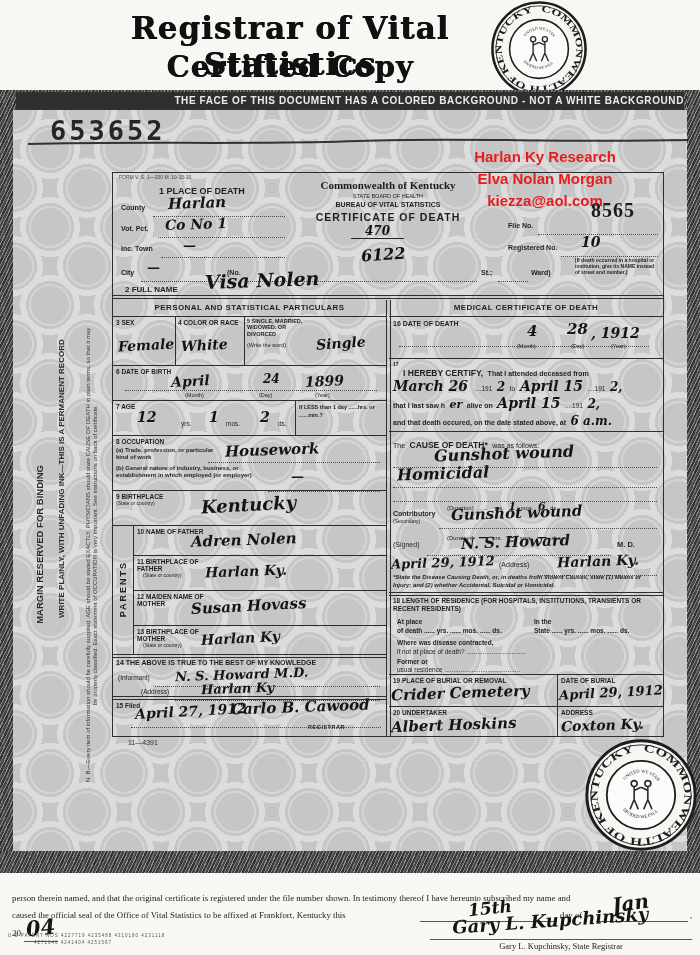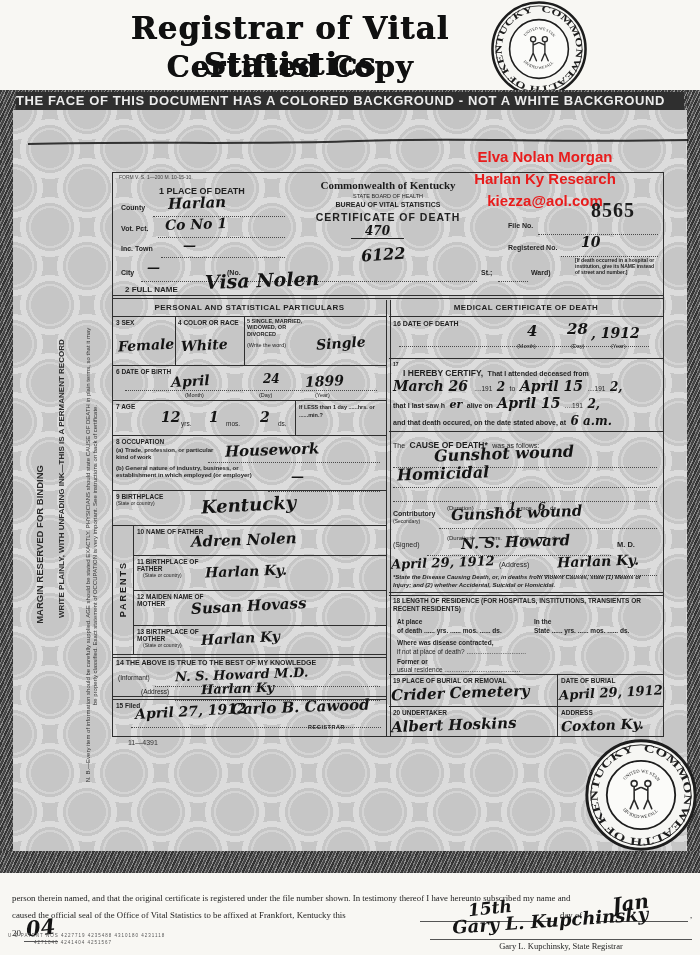--- a/index.html
+++ b/index.html
@@ -13,22 +13,22 @@
   .dot{border-bottom:1px dotted #4a4a4a;height:9px}
   .hl{border-top:1px solid #2e2e2e;height:0}
   .vl{border-left:1px solid #2e2e2e;width:0}
   .dbl{height:2px;border-top:1px solid #2e2e2e;border-bottom:1px solid #2e2e2e}
   .rope{background:repeating-linear-gradient(115deg,#343434 0 2px,#7d7d7d 2px 3px,#454545 3px 5px,#909090 5px 6px)}
   .wm{background-color:#c6c6c6;
       background-image:
         radial-gradient(circle at 37px 39px,transparent 0 19px,#d4d4d4 19px 21px,transparent 21px 24px,#dcdcdc 24px 30px,transparent 30px),
         radial-gradient(circle at 37px 39px,transparent 0 19px,#d4d4d4 19px 21px,transparent 21px 24px,#dcdcdc 24px 30px,transparent 30px);
       background-size:74px 78px,74px 78px;background-position:0 0,37px 39px}
-  .banner{background:#2f2f2f;color:#ececec;font-weight:bold;font-size:13px;letter-spacing:.6px;
-          text-align:left;line-height:18px;font-family:"Liberation Sans",sans-serif}
+  .banner{background:#2f2f2f;color:#ececec;font-weight:bold;font-size:10px;letter-spacing:.6px;
+          text-align:right;line-height:18px;font-family:"Liberation Sans",sans-serif}
   .rot{transform:rotate(-90deg)}
   .fl{white-space:nowrap}
   .blackletter{font-family:"DejaVu Serif",serif;font-weight:bold;color:#101010;letter-spacing:1px;
                text-shadow:.6px 0 0 #101010}
   .form{position:absolute;left:112px;top:172px;width:550px;height:563px;border:1px solid #2e2e2e}
   .redtxt{color:#e81c1c;font-weight:bold;font-family:"Liberation Sans",sans-serif;text-align:center;line-height:22px}
 </style>
 </head>
 <body>
 
@@ -63,28 +63,29 @@
     </g>
   </svg>
 
   <div class="a rope" style="left:0;top:90px;width:700px;height:21px"></div>
   <div class="a rope" style="left:0;top:90px;width:13px;height:783px"></div>
   <div class="a rope" style="left:687px;top:90px;width:13px;height:783px"></div>
   <div class="a banner" style="left:16px;top:92px;width:668px;height:18px">THE FACE OF THIS DOCUMENT HAS A COLORED BACKGROUND - NOT A WHITE BACKGROUND</div>
 
   <div class="a wm" style="left:13px;top:110px;width:674px;height:743px"></div>
 
+  <div class="a" style="left:50px;top:115px;font-size:27px;font-weight:bold;letter-spacing:3px;color:#262626;font-family:'DejaVu Sans Mono',monospace">653652</div>
 
   <svg class="a" style="left:28px;top:136px" width="660" height="12" viewBox="0 0 660 12">
     <path d="M0,8 C120,5 220,9 330,5 S520,7 660,4" fill="none" stroke="#181818" stroke-width="2" opacity="0.85"></path>
   </svg>
 
   <div class="a redtxt" style="left:430px;top:146px;width:230px;font-size:15px">
+    <div>Harlan Ky Research</div>
     <div>Elva Nolan Morgan</div>
-    <div>Harlan Ky Research</div>
     <div>kiezza@aol.com</div>
   </div>
 
   <div class="a rot lbl" style="left:-138px;top:548px;width:460px;font-size:6px;font-weight:normal;color:#333;text-align:center;line-height:7px">N. B.—Every item of information should be carefully supplied.  AGE should be stated EXACTLY.  PHYSICIANS should state CAUSE OF DEATH in plain terms, so that it may be properly classified.  Exact statement of OCCUPATION is very important.  See instructions on back of certificate.</div>
   <div class="a rot lbl" style="left:-138px;top:474px;width:400px;font-size:8px;text-align:center;color:#2c2c2c">WRITE PLAINLY, WITH UNFADING INK—THIS IS A PERMANENT RECORD</div>
   <div class="a rot lbl" style="left:-65px;top:539px;width:210px;font-size:9.5px;text-align:center;color:#2c2c2c">MARGIN RESERVED FOR BINDING</div>
 
   <div class="form">
 
     <div class="a lbl" style="left:6px;top:2px;font-size:5px;font-weight:normal;color:#444">FORM V. S. 1—200 M. 10-15-10</div>
@@ -152,21 +153,21 @@
       <div class="a hw" style="left:58px;top:74px;font-size:14px;transform:rotate(-3deg)">April</div>
       <div class="a hw" style="left:150px;top:73px;font-size:12px">24</div>
       <div class="a hw" style="left:192px;top:74px;font-size:14px;transform:rotate(-3deg)">1899</div>
       <div class="a dot" style="left:12px;top:81px;width:252px"></div>
       <div class="a lbl" style="left:72px;top:92px;font-size:5.5px;font-weight:normal">(Month)</div>
       <div class="a lbl" style="left:146px;top:92px;font-size:5.5px;font-weight:normal">(Day)</div>
       <div class="a lbl" style="left:202px;top:92px;font-size:5.5px;font-weight:normal">(Year)</div>
       <div class="a hl" style="left:0;top:100px;width:273px"></div>
 
       <div class="a lbl" style="left:3px;top:103px;font-size:6.5px">7 AGE</div>
-      <div class="a hw" style="left:48px;top:110px;font-size:14px">12</div>
+      <div class="a hw" style="left:24px;top:110px;font-size:14px">12</div>
       <div class="a lbl" style="left:68px;top:120px;font-size:6.5px;font-weight:normal">yrs.</div>
       <div class="a hw" style="left:96px;top:110px;font-size:14px">1</div>
       <div class="a lbl" style="left:113px;top:120px;font-size:6.5px;font-weight:normal">mos.</div>
       <div class="a hw" style="left:147px;top:110px;font-size:14px">2</div>
       <div class="a lbl" style="left:165px;top:120px;font-size:6.5px;font-weight:normal">ds.</div>
       <div class="a vl" style="left:182px;top:100px;height:35px"></div>
       <div class="a lbl" style="left:186px;top:103px;width:84px;font-size:5.5px;line-height:8px">If LESS than 1 day ......hrs. or ......min.?</div>
       <div class="a hl" style="left:0;top:135px;width:273px"></div>
 
       <div class="a lbl" style="left:3px;top:138px;font-size:6.5px">8 OCCUPATION</div>

